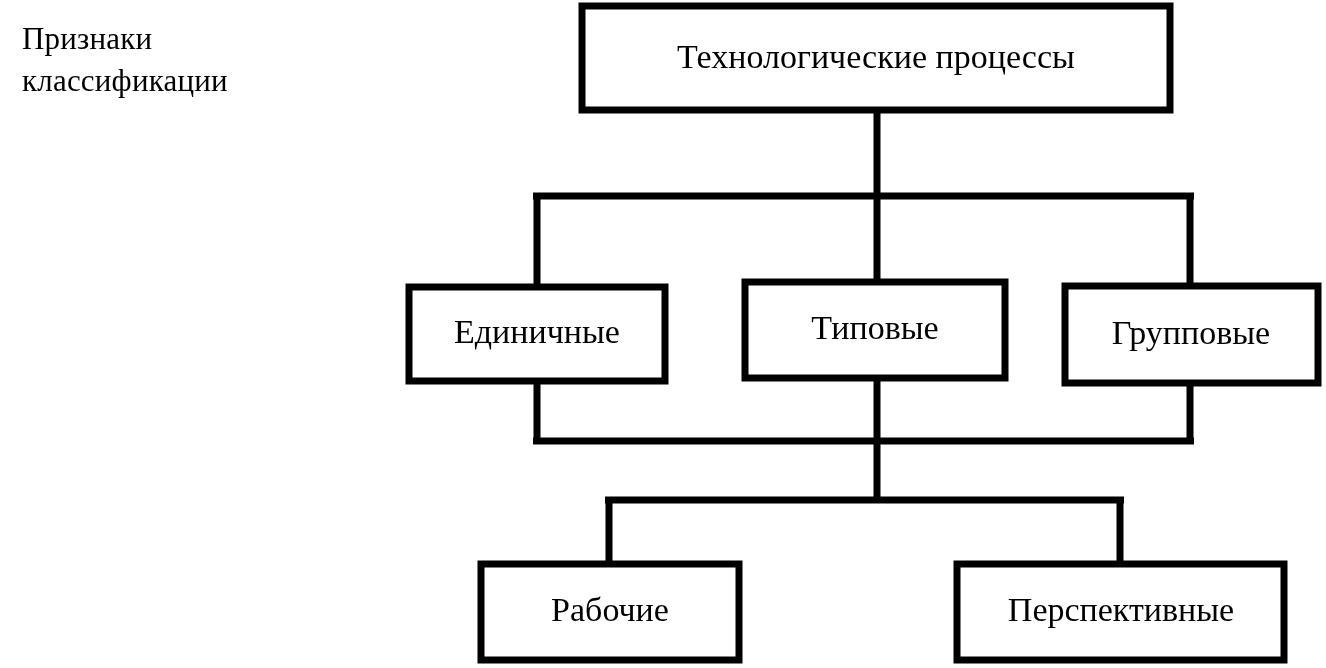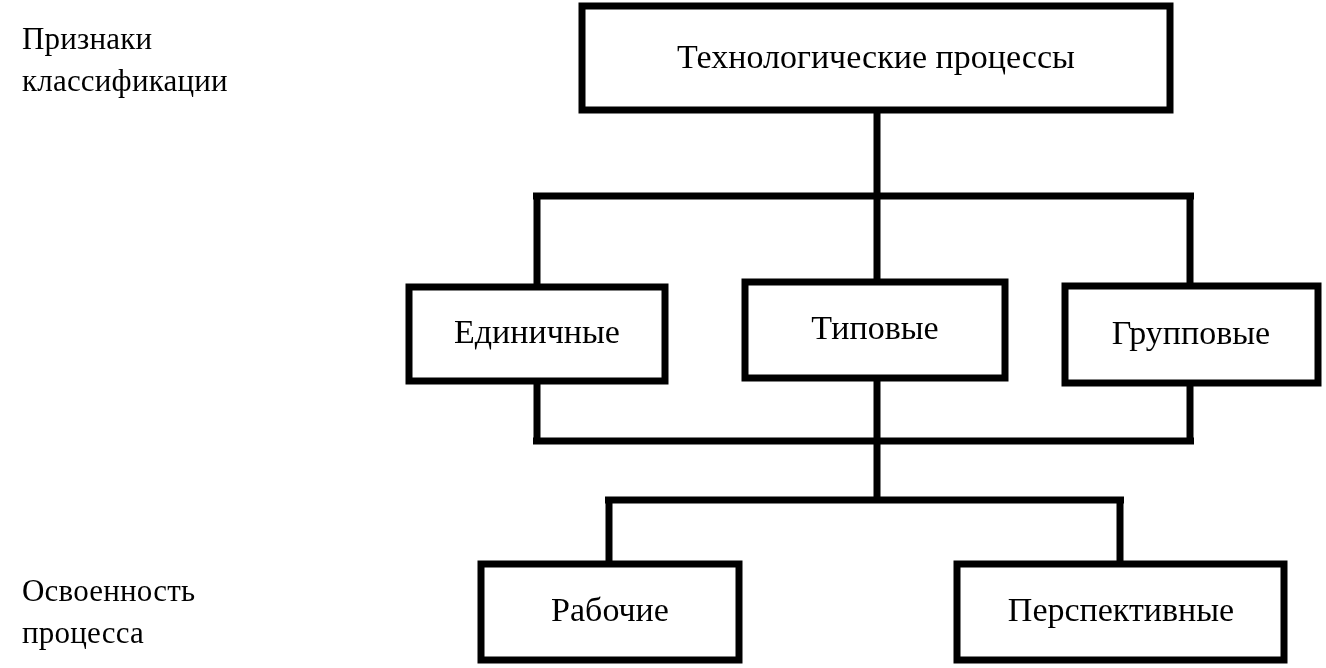--- a/index.html
+++ b/index.html
@@ -40,22 +40,20 @@
 </style>
 </head>
 <body>
 
 <div id="page">
 
   <div class="row-label" style="left:22px; top:18px;">Признаки
 классификации</div>
 
 
-  <div class="row-label" style="left:22px; top:570px;">Освоенность
-процесса</div>
 
   <svg id="diagram" viewBox="0 0 1326 668">
 
     <g stroke="#000000" stroke-linecap="butt" fill="none">
       <line x1="877" y1="110" x2="877" y2="196" stroke-width="7"></line>
       <line x1="533" y1="196" x2="1194" y2="196" stroke-width="7"></line>
       <line x1="537" y1="193" x2="537" y2="287" stroke-width="7"></line>
       <line x1="877" y1="193" x2="877" y2="282" stroke-width="7"></line>
       <line x1="1190" y1="193" x2="1190" y2="286" stroke-width="7"></line>
 

